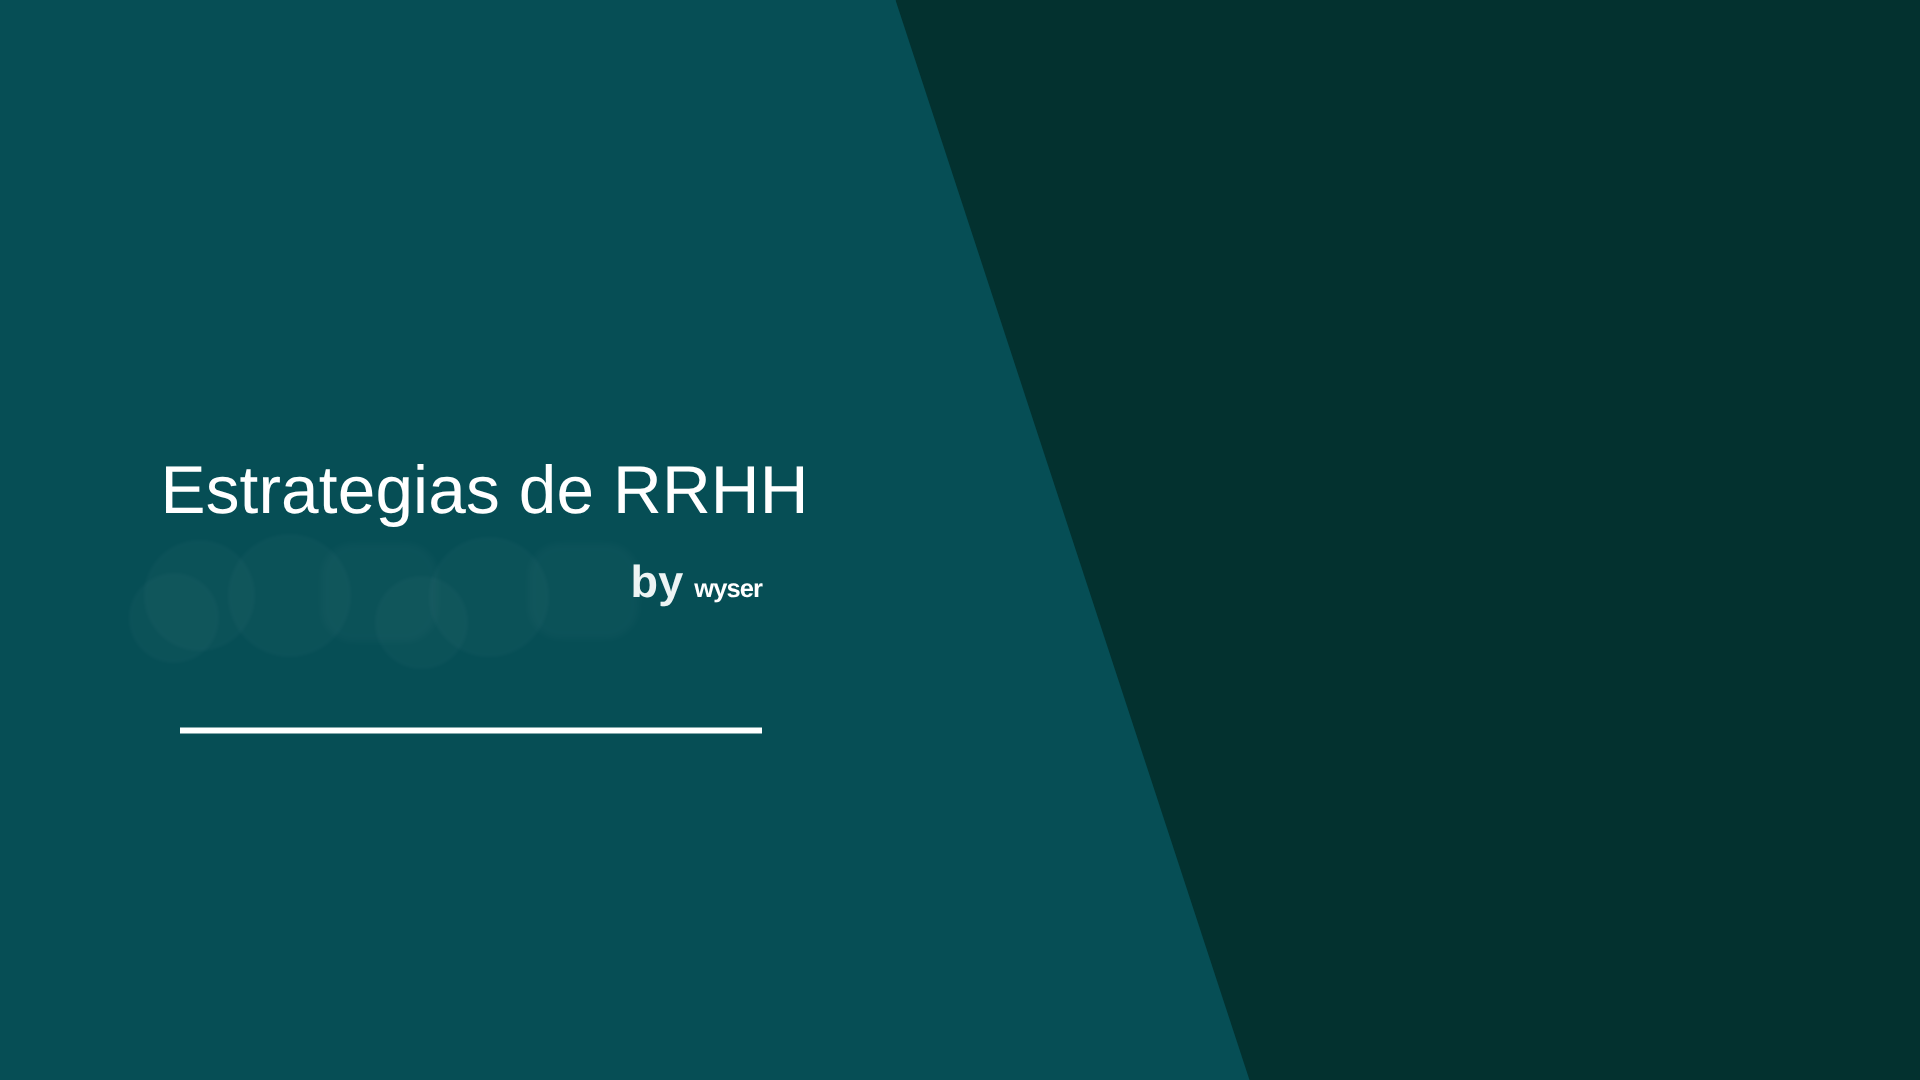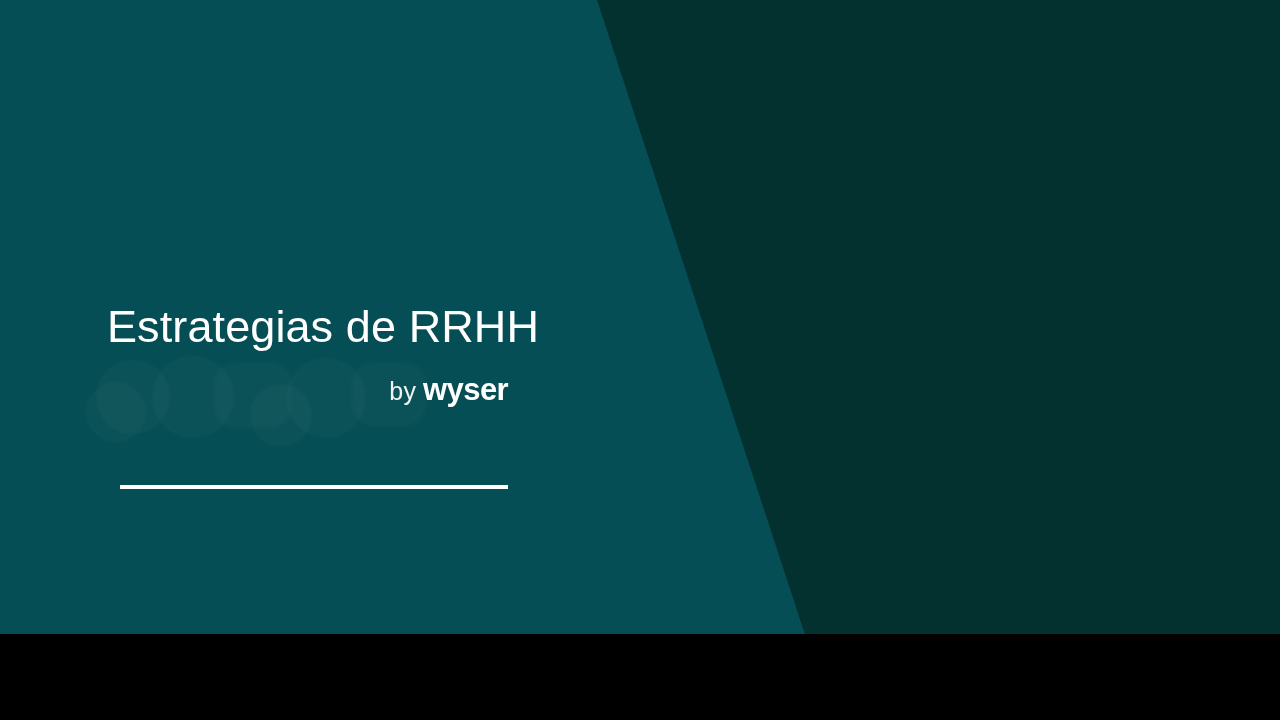--- a/index.html
+++ b/index.html
@@ -3,21 +3,21 @@
 <meta charset="utf-8">
 <style>
   html, body {
     margin: 0;
     padding: 0;
     background: #000;
   }
   #slide {
     position: relative;
     width: 1280px;
-    height: 634px;
+    height: 720px;
     overflow: hidden;
     font-family: "Liberation Sans", "DejaVu Sans", sans-serif;
     background: #737373;
     -webkit-font-smoothing: antialiased;
   }
 
   
   .bg-base {
     position: absolute;
     inset: 0;
@@ -70,27 +70,27 @@
   }
   .byline {
     margin-top: 16px;
     width: 401px;
     text-align: right;
     white-space: nowrap;
     line-height: 1;
   }
   .by-word {
     color: #eef4f4;
-    font-size: 25px;
-    font-weight: 400;
+    font-size: 30px;
+    font-weight: 700;
     letter-spacing: 0.2px;
   }
   .wyser-word {
     color: #ffffff;
-    font-size: 31px;
+    font-size: 17px;
     font-weight: 700;
     letter-spacing: -0.6px;
     margin-left: 7px;
   }
   .rule {
     position: absolute;
     left: 13px;
     top: 189px;
     width: 388px;
     height: 4px;

